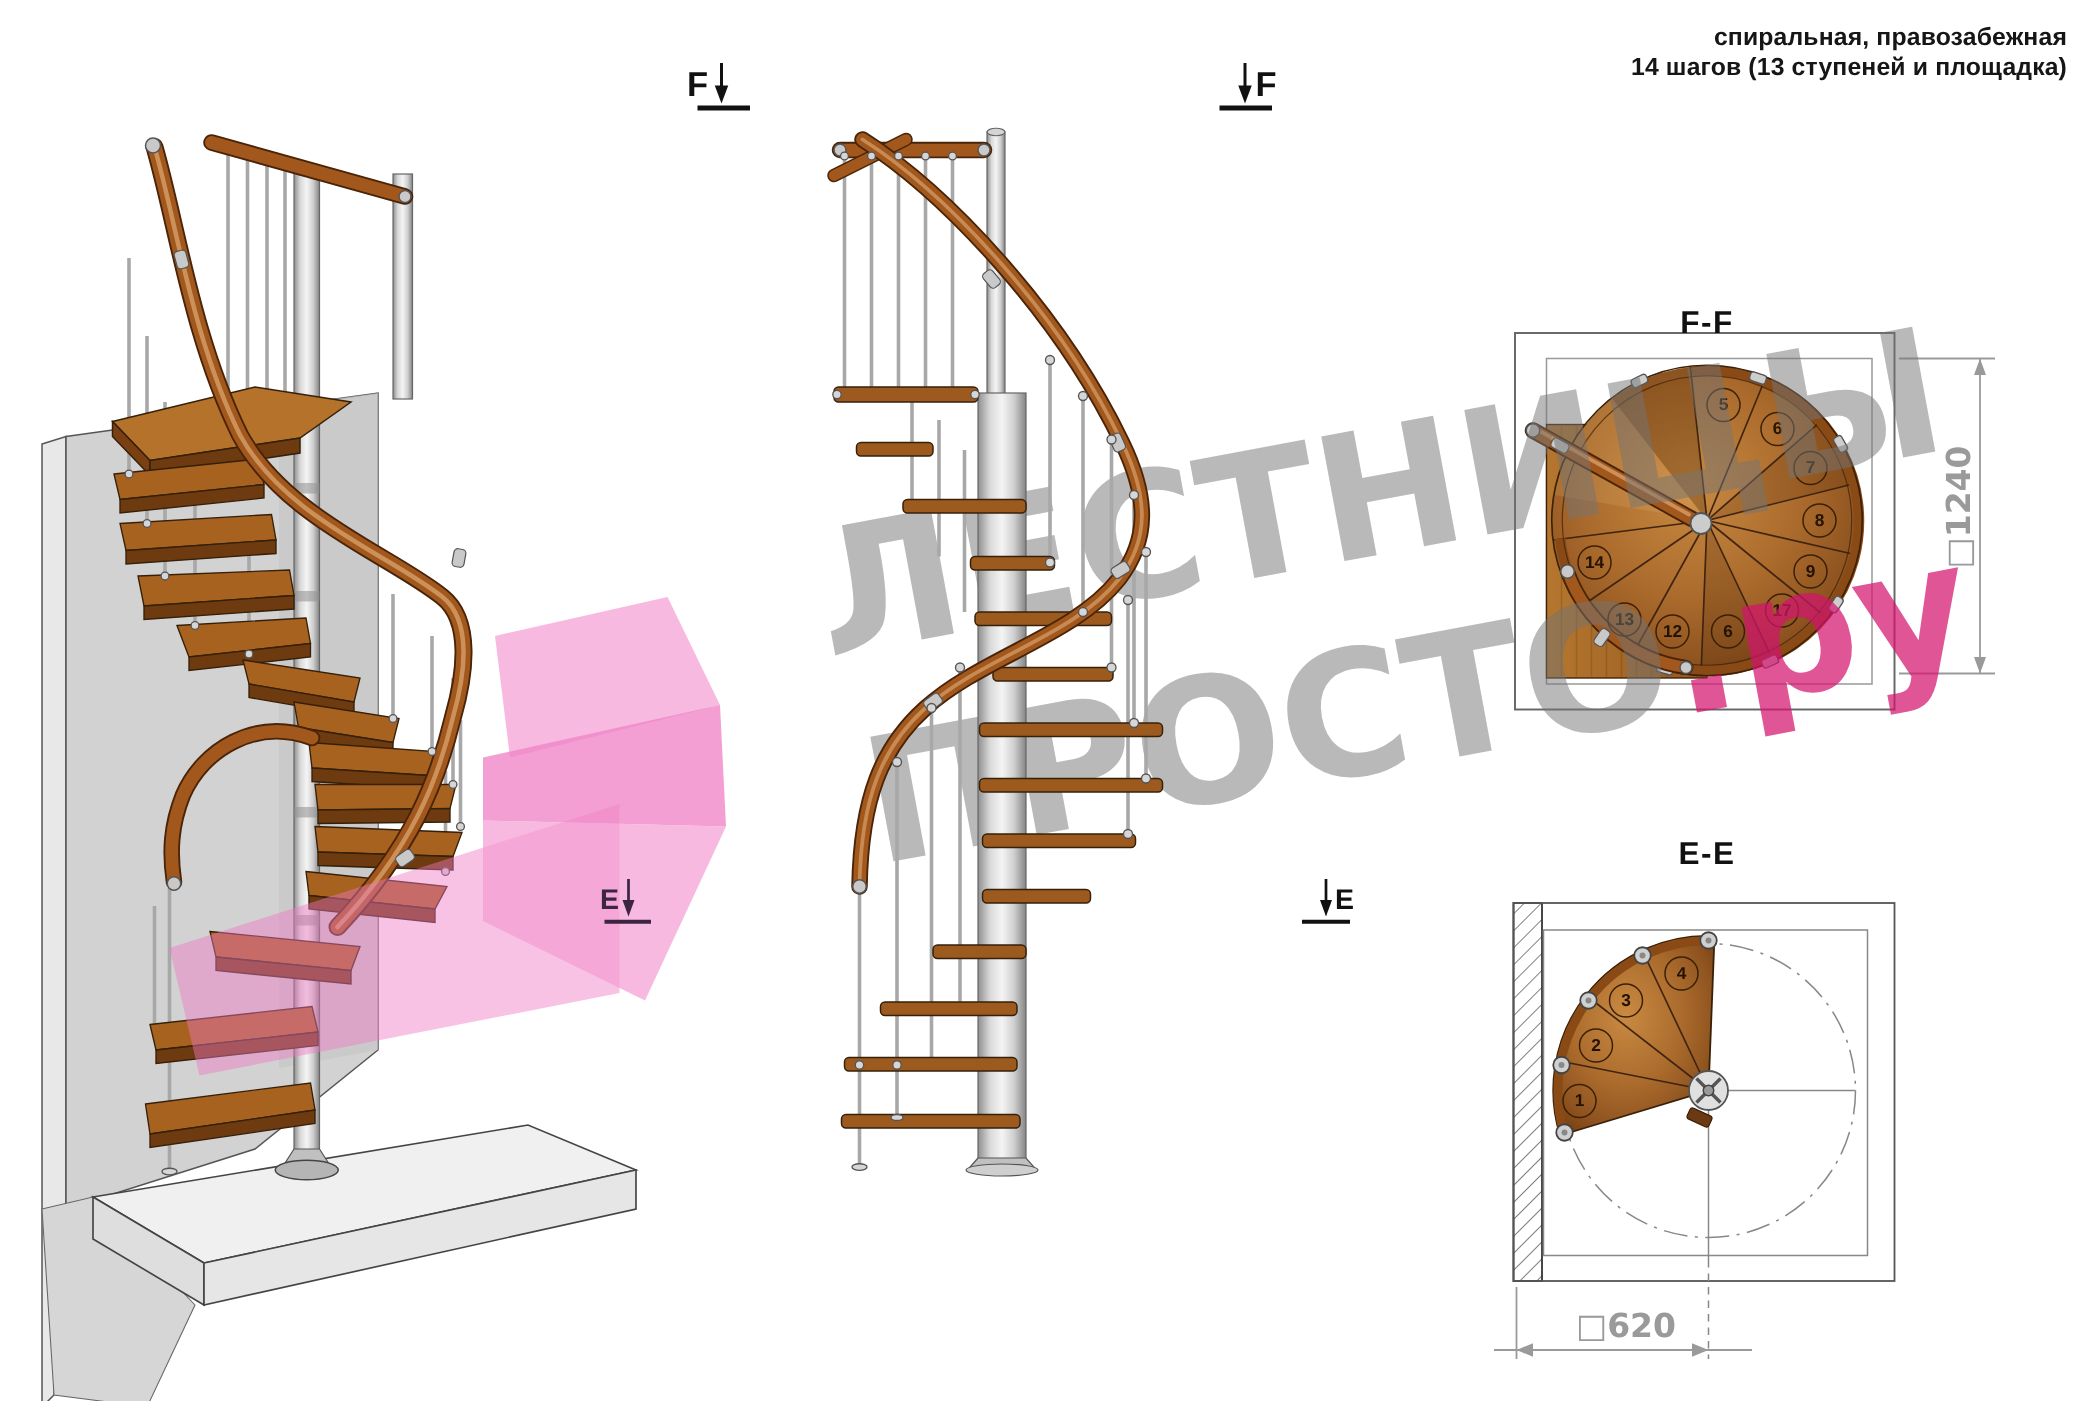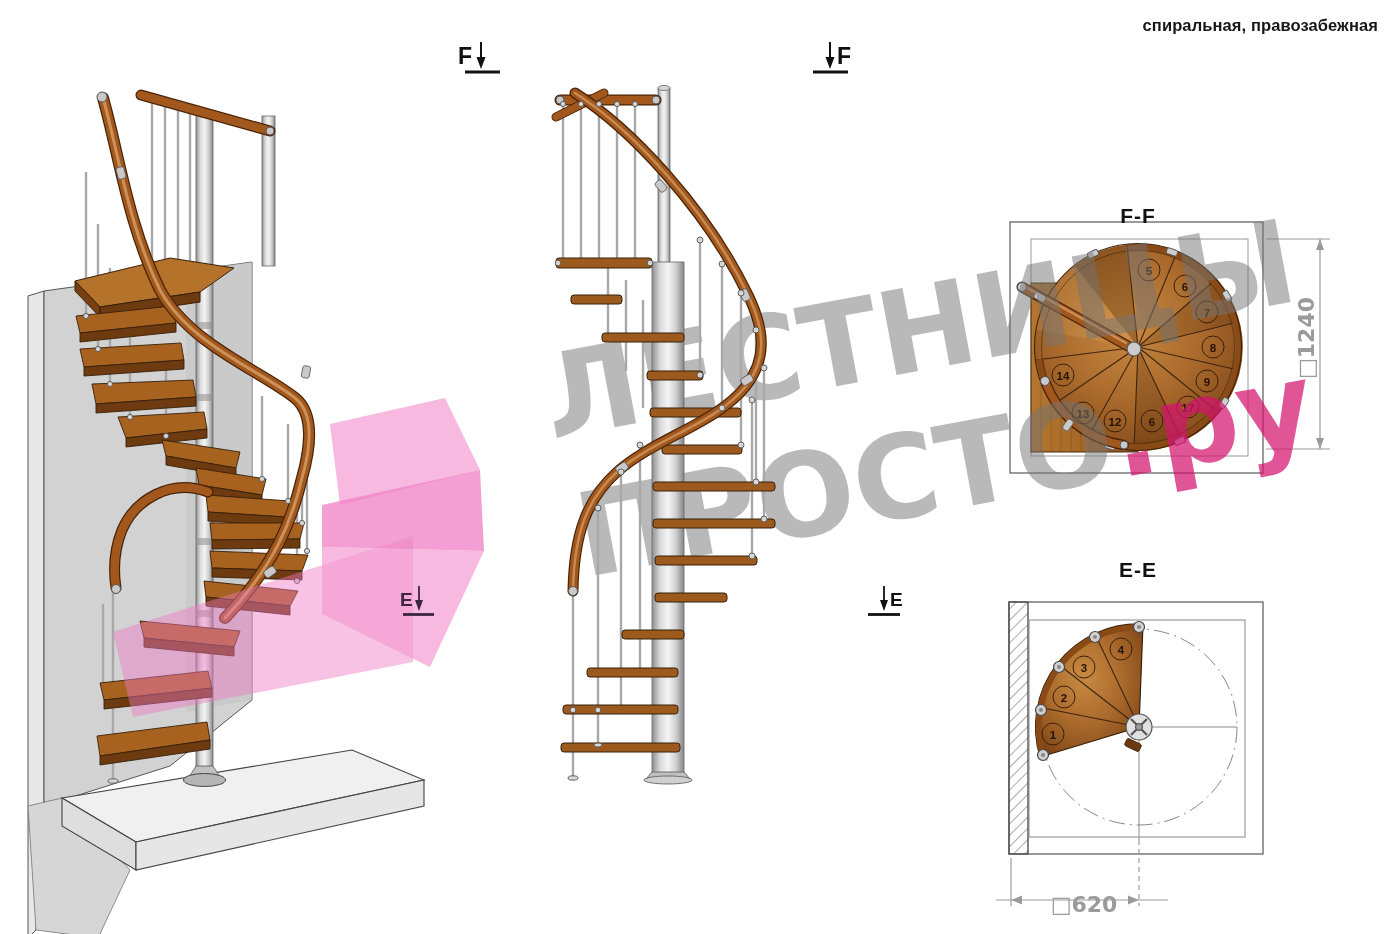--- a/index.html
+++ b/index.html
@@ -30,21 +30,21 @@
     font-size:16.5px;line-height:19.5px;font-weight:700;letter-spacing:0.1px;}
 
   .view-title{position:absolute;width:64px;text-align:center;font-size:21px;font-weight:700;color:#111;
     letter-spacing:1px;}
   #title-ff{left:1106px;top:166px;margin-top:38px;}
   #title-ee{left:1106px;top:558px;}
 
   .dim-label{position:absolute;color:#9a9a9a;font-family:"DejaVu Sans",sans-serif;
     font-weight:700;font-size:22px;text-align:center;}
   #dim-ff{left:1272px;top:331px;width:70px;height:26px;transform:rotate(-90deg);}
-  #dim-ee{left:1044px;top:872px;width:80px;height:26px;margin-top:20px;}
+  #dim-ee{left:1044px;top:872px;width:80px;height:26px;}
 
   .marker{position:absolute;}
 </style>
 </head>
 <body>
 
 <div class="canvas">
 
   <svg id="plans-svg" class="layer" viewBox="0 0 1400 934">
     <defs>
@@ -447,20 +447,21 @@
   <svg id="pink-svg" class="layer" viewBox="0 0 1400 934">
     <polygon points="113,632 413,536 413,662 133,717" fill="rgba(238,120,192,0.45)"></polygon>
     <polygon points="330,424 445,398 480,470 340,505" fill="rgba(244,158,211,0.72)"></polygon>
     <polygon points="322,505 480,470 484,551 322,547" fill="rgba(240,132,198,0.78)"></polygon>
     <polygon points="322,547 484,551 430,667 322,614" fill="rgba(244,158,211,0.72)"></polygon>
   </svg>
 
   <div id="label-layer" class="layer">
     <div class="hdr">
       <div>спиральная, правозабежная</div>
+      <div>14 шагов (13 ступеней и площадка)</div>
     </div>
 
     <div id="title-ff" class="view-title">F-F</div>
     <div id="title-ee" class="view-title">E-E</div>
 
     <div id="dim-ff" class="dim-label">□1240</div>
     <div id="dim-ee" class="dim-label">□620</div>
 
     <svg class="marker" style="left:452px;top:36px;" width="56" height="42">
       <text x="6" y="28" font-size="23" font-weight="bold" fill="#111">F</text>

